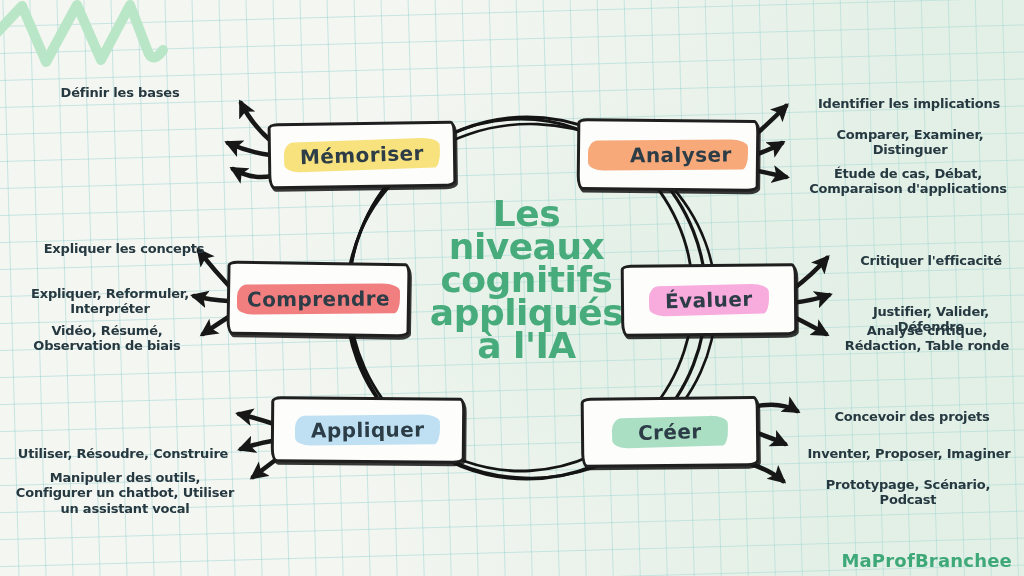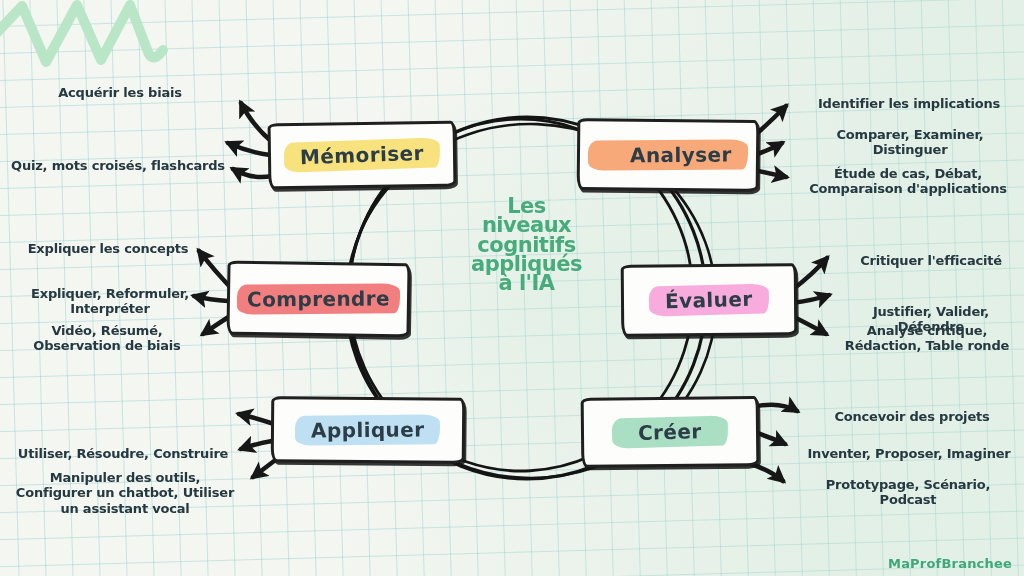--- a/index.html
+++ b/index.html
@@ -35,25 +35,25 @@
   .box-label{
     font-size:20px;font-weight:bold;color:#2c3d47;letter-spacing:0.4px;
     white-space:nowrap;
   }
   .note{
     position:absolute;text-align:center;color:#263840;font-weight:bold;
     font-size:13px;line-height:1.18;letter-spacing:-0.2px;white-space:pre-line;
   }
   .center-title{
     position:absolute;left:424px;top:197px;width:205px;text-align:center;
-    font-size:21px;font-weight:bold;line-height:0.92;letter-spacing:-0.5px;
+    font-size:36px;font-weight:bold;line-height:0.92;letter-spacing:-0.5px;
     white-space:pre-line;color:#47ab7c;
   }
   .watermark{
-    position:absolute;right:12px;bottom:5px;font-size:13px;font-weight:bold;
+    position:absolute;right:12px;bottom:5px;font-size:18px;font-weight:bold;
     color:#3ea878;letter-spacing:0.2px;
   }
 </style>
 </head>
 <body>
 
 <div id="stage">
 
   <div class="grid"></div>
   <div class="tint"></div>
@@ -136,30 +136,29 @@
       <span class="box-label">Appliquer</span>
     </span>
   </div>
 
   <div class="box" style="left:581px;top:397px;width:172px;height:64px;transform:rotate(-0.6deg)">
     <span class="hl" style="transform: rotate(-1deg); padding: 3px 26px; background: rgb(171, 223, 195);">
       <span class="box-label">Créer</span>
     </span>
   </div>
 
-  <div class="note" style="left:30px;top:85px;width:180px">Acquérir les biais</div>
-  <div class="note" style="left:2px;top:158px;width:232px">Quiz, mots croisés, flashcards</div>
+  <div class="note" style="left:30px;top:85px;width:180px">Définir les bases</div>
 
   <div class="note" style="left:800px;top:96px;width:218px">Identifier les implications</div>
   <div class="note" style="left:812px;top:127px;width:196px">Comparer, Examiner,
 Distinguer</div>
   <div class="note" style="left:794px;top:166px;width:228px">Étude de cas, Débat,
 Comparaison d'applications</div>
 
-  <div class="note" style="left:12px;top:241px;width:192px">Expliquer les concepts</div>
+  <div class="note" style="left:28px;top:241px;width:192px">Expliquer les concepts</div>
   <div class="note" style="left:16px;top:286px;width:188px">Expliquer, Reformuler,
 Interpréter</div>
   <div class="note" style="left:12px;top:323px;width:190px">Vidéo, Résumé,
 Observation de biais</div>
 
   <div class="note" style="left:843px;top:253px;width:176px">Critiquer l'efficacité</div>
   <div class="note" style="left:848px;top:304px;width:166px">Justifier, Valider,
 Défendre</div>
   <div class="note" style="left:834px;top:323px;width:186px">Analyse critique,
 Rédaction, Table ronde</div>

